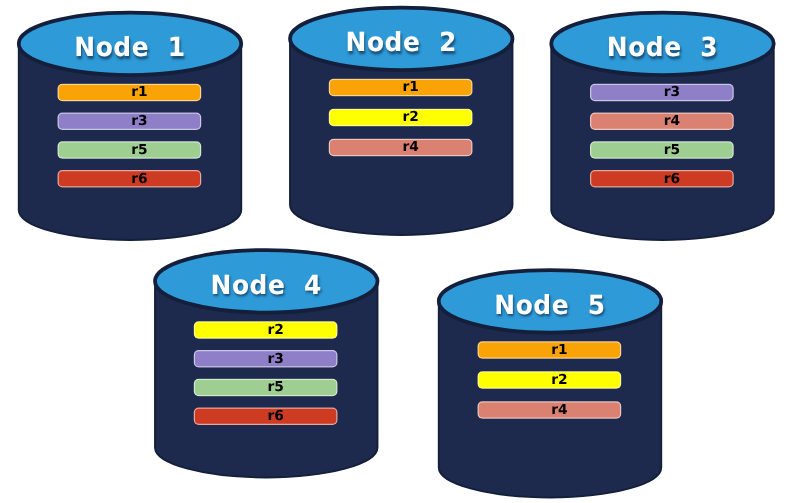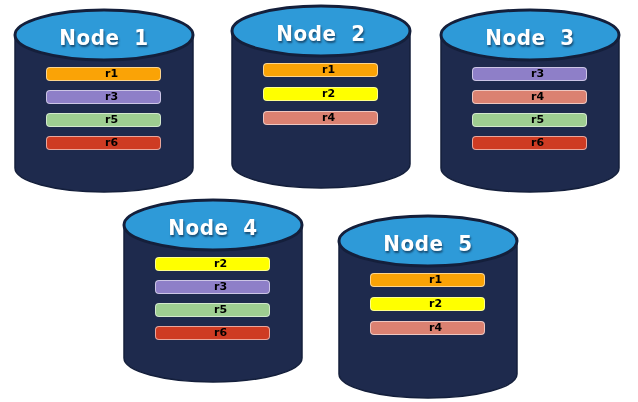--- a/index.html
+++ b/index.html
@@ -124,21 +124,21 @@
         </div>
       <div class="bar" style="background: rgb(158, 206, 145);">
           <span>r5</span>
         </div>
       <div class="bar" style="background: rgb(206, 59, 35);">
           <span>r6</span>
         </div>
     </div>
   </div>
 
-  <div class="node sparse" style="left:337px;top:214px;">
+  <div class="node sparse" style="left:349px;top:214px;">
     <svg class="cyl" viewBox="0 0 182 186">
       <path class="cyl-body" d="M2,27 V160 a89,24 0 0 0 178,0 V27 Z"></path>
       <ellipse class="cyl-top" cx="91" cy="27" rx="89" ry="25"></ellipse>
     </svg>
     <div class="node-label">Node  5</div>
     <div class="bars">
       <div class="bar" style="background: rgb(250, 163, 6);">
           <span>r1</span>
         </div>
       <div class="bar" style="background: rgb(255, 255, 0);">

